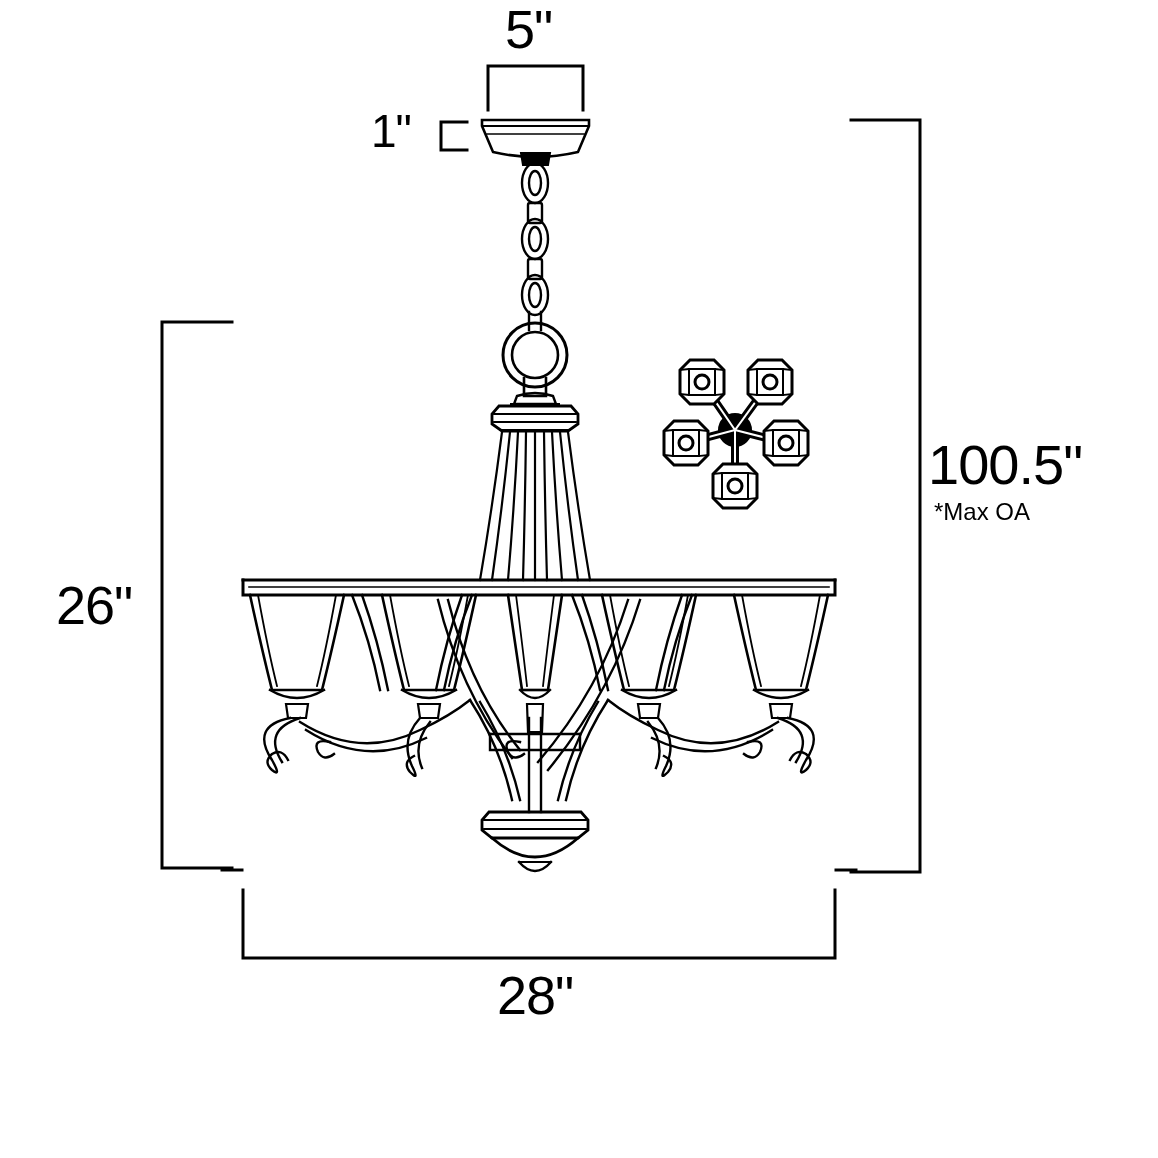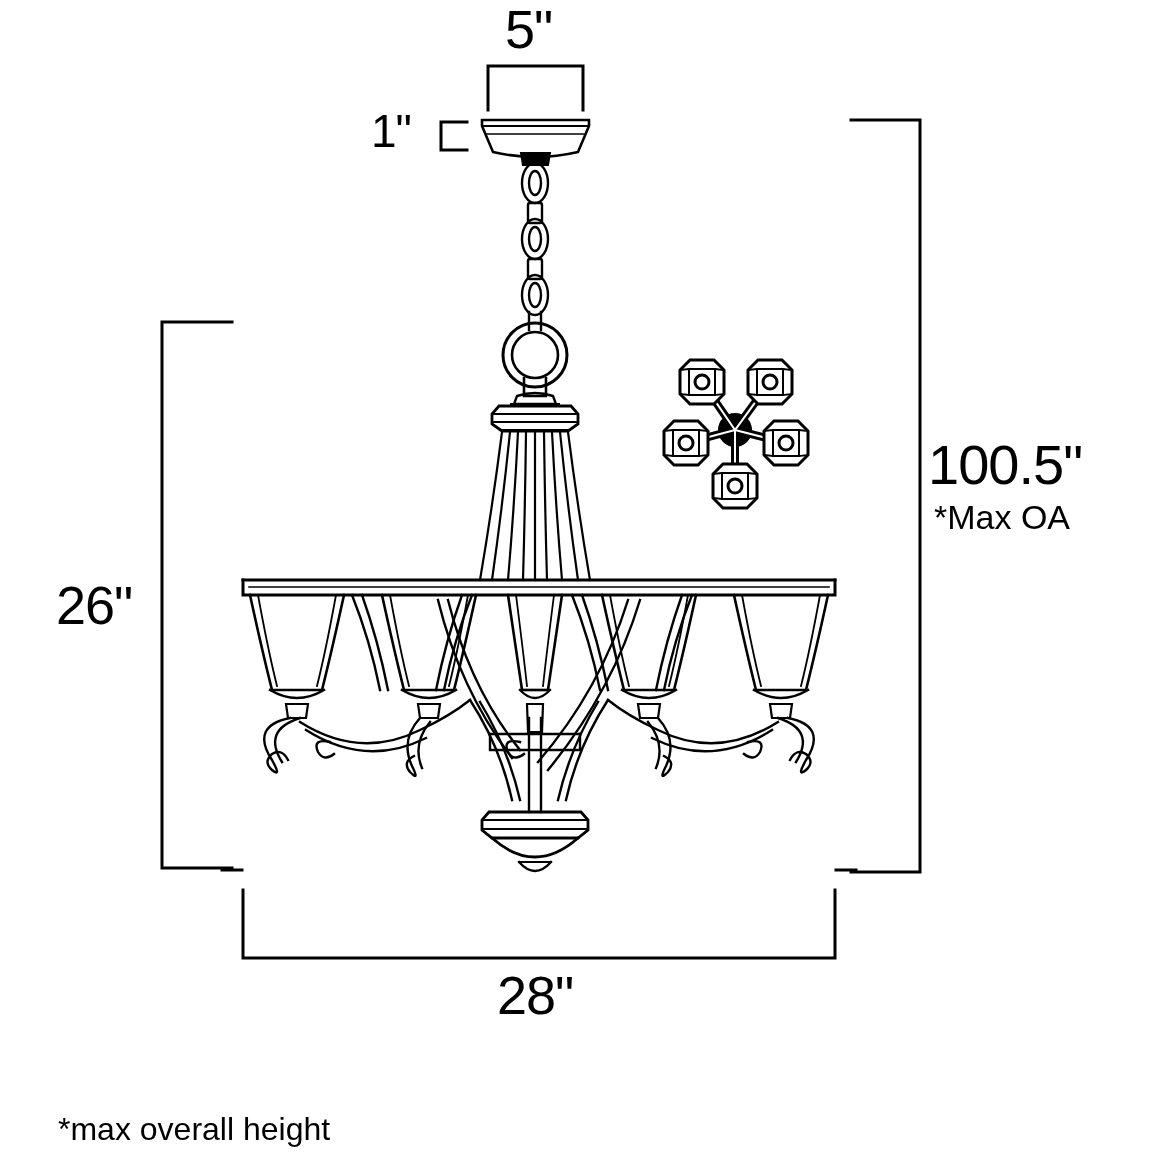--- a/index.html
+++ b/index.html
@@ -37,21 +37,21 @@
     font-size:46px;
     letter-spacing:-1px;
   }
   #label-right-height{
     left:928px; top:437px;
     font-size:56px;
     letter-spacing:-1px;
   }
   #label-right-note{
     left:934px; top:500px;
-    font-size:34px;
+    font-size:24px;
   }
   #label-left-height{
     left:56px; top:578px;
     font-size:54px;
     letter-spacing:-1px;
   }
   #label-bottom-width{
     left:497px; top:968px;
     font-size:54px;
     letter-spacing:-1px;
@@ -329,15 +329,14 @@
   <div class="dimlabel" id="label-canopy-height">1"</div>
 
   <div class="dimlabel" id="label-right-height">100.5"</div>
 
   <div class="dimlabel" id="label-right-note">*Max OA</div>
 
   <div class="dimlabel" id="label-left-height">26"</div>
 
   <div class="dimlabel" id="label-bottom-width">28"</div>
 
-  <div class="dimlabel" id="footnote">*max overall height</div>
 
 </div>
 
 </body></html>

